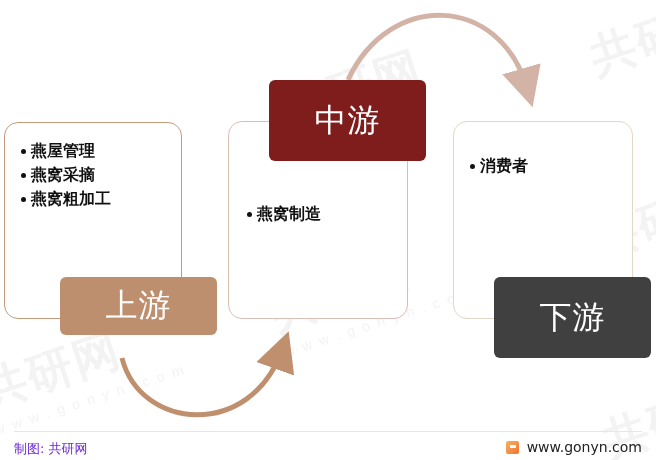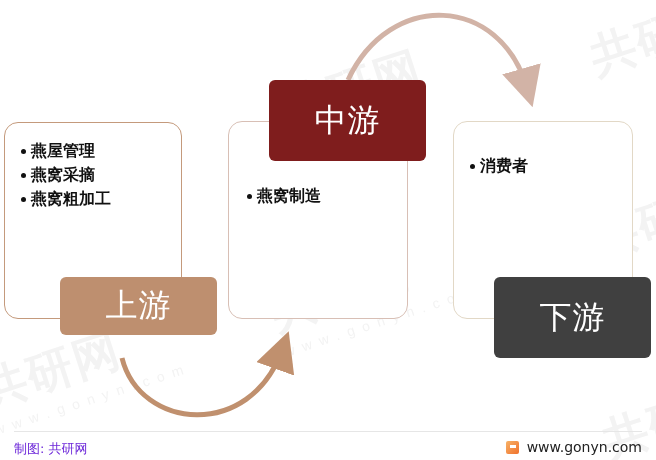--- a/index.html
+++ b/index.html
@@ -65,21 +65,21 @@
     <li>燕屋管理</li>
     <li> 燕窝采摘</li>
     <li>燕窝粗加工</li>
   </ul>
 </div>
 <div class="label-box" style="left:60px;top:277px;width:157px;height:58px;background:#be8f6f;">
   <span>上游</span>
 </div>
 
 <div class="card" style="left:228px;top:121px;width:180px;height:198px;border:1.5px solid #d8bfb5;">
-  <ul style="margin-top:62px;margin-left:16px;">
+  <ul style="margin-top:80px;margin-left:16px;">
     <li>燕窝制造</li>
   </ul>
 </div>
 <div class="label-box" style="left:269px;top:80px;width:157px;height:81px;background:#7f1d1d;">
   <span>中游</span>
 </div>
 
 <div class="card" style="left:453px;top:121px;width:180px;height:198px;border:1.5px solid #e2d8c6;">
   <ul style="margin-top:32px;margin-left:14px;">
     <li>消费者</li>

